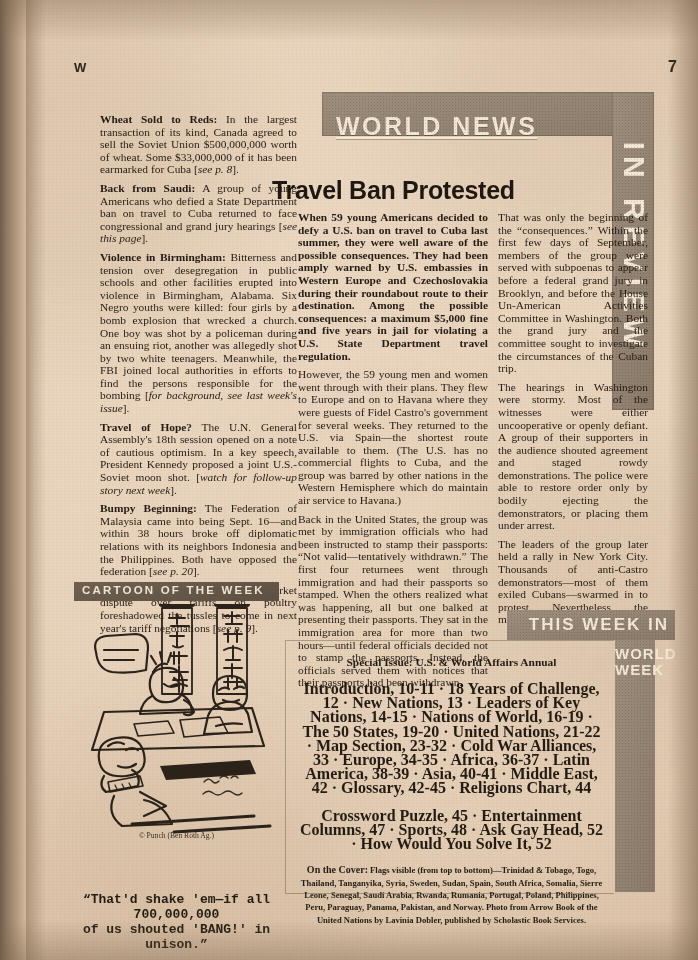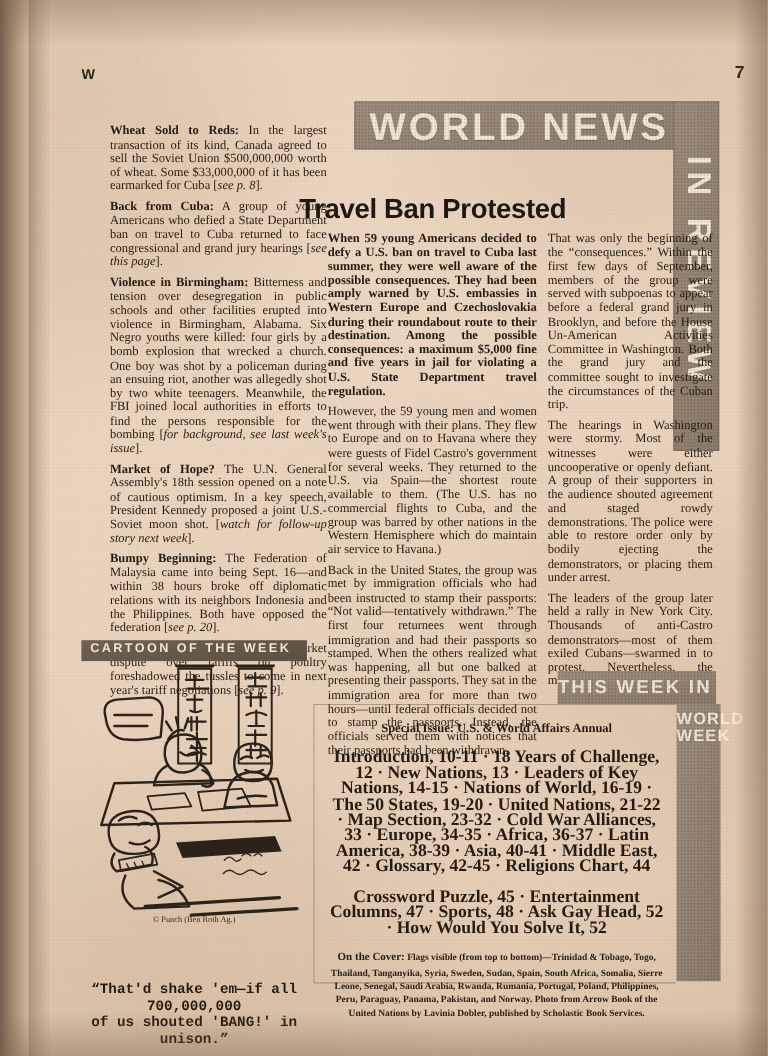--- a/index.html
+++ b/index.html
@@ -83,25 +83,26 @@
   #col3{left:472px;top:211px;width:150px;}
   #col2 .lead{font-weight:bold;}
 
   
   #banner{
     position:absolute;left:322px;top:92px;width:296px;height:44px;
     background:linear-gradient(170deg,#9d8d7c,#8e7e6d);
     box-shadow:inset 0 0 0 1px rgba(70,58,45,.25);
   }
   #banner-text{
-    position:absolute;left:14px;top:4px;
-    font-family:"Liberation Sans",sans-serif;font-weight:bold;
-    font-size:35px;letter-spacing:2.5px;color:#f2e6d4;
+    position:absolute;left:14px;top:20px;
+    font-family:"Liberation Sans",sans-serif;font-weight:bold;
+    font-size:25px;letter-spacing:2.5px;color:#f2e6d4;
     text-shadow:0 1px 0 rgba(60,48,36,.35);
     white-space:nowrap;
+    text-decoration:underline;
   }
   #sidebar-rev{
     position:absolute;left:612px;top:92px;width:42px;height:318px;
     background:linear-gradient(100deg,#9d8d7c,#8a7a69);
     box-shadow:inset 0 0 0 1px rgba(70,58,45,.25);
   }
   #sidebar-rev-text{
     position:absolute;left:-128px;top:138px;width:300px;
     transform:rotate(90deg);
     font-family:"Liberation Sans",sans-serif;font-weight:bold;
@@ -135,21 +136,21 @@
   }
   #cartoon-caption{
     position:absolute;left:-4px;top:262px;width:213px;text-align:center;
     font-family:Liberation Mono, monospace;font-weight:bold;
     font-size:13px;line-height:15px;color:#241c12;margin-top:48px;
   }
 
   
   #twbox{position:absolute;left:285px;top:610px;width:370px;height:312px;}
   #tw-band{
-    position:absolute;left:222px;top:0;width:144px;height:30px;
+    position:absolute;left:222px;top:0;width:168px;height:30px;
     background:linear-gradient(170deg,#9d8d7c,#8a7a69);
   }
   #tw-band span{
     display:block;padding:5px 6px 0 0;text-align:right;
     font-family:"Liberation Sans",sans-serif;font-weight:bold;
     font-size:17px;letter-spacing:2px;color:#f2e6d4;white-space:nowrap;
   }
   #tw-side{
     position:absolute;left:330px;top:30px;width:40px;height:252px;
     background:linear-gradient(100deg,#9d8d7c,#8a7a69);
@@ -202,23 +203,23 @@
 
   <div id="banner" class="screened">
     <div id="banner-text">WORLD NEWS</div>
   </div>
   <div id="sidebar-rev" class="screened">
     <div id="sidebar-rev-text">IN REVIEW</div>
   </div>
 
   <div class="col" id="col1">
     <p><b>Wheat Sold to Reds:</b><span> In the largest transaction of its kind, Canada agreed to sell the Soviet Union $500,000,000 worth of wheat. Some $33,000,000 of it has been earmarked for Cuba [</span><i>see p. 8</i><span>].</span></p>
-    <p><b>Back from Cuba:</b><span> A group of young Americans who defied a State Department ban on travel to Cuba returned to face congressional and grand jury hearings [</span><i>see this page</i><span>].</span></p>
+    <p><b>Back from Saudi:</b><span> A group of young Americans who defied a State Department ban on travel to Cuba returned to face congressional and grand jury hearings [</span><i>see this page</i><span>].</span></p>
     <p><b>Violence in Birmingham:</b><span> Bitterness and tension over desegregation in public schools and other facilities erupted into violence in Birmingham, Alabama. Six Negro youths were killed: four girls by a bomb explosion that wrecked a church. One boy was shot by a policeman during an ensuing riot, another was allegedly shot by two white teenagers. Meanwhile, the FBI joined local authorities in efforts to find the persons responsible for the bombing [</span><i>for background, see last week's issue</i><span>].</span></p>
-    <p><b>Market of Hope?</b><span> The U.N. General Assembly's 18th session opened on a note of cautious optimism. In a key speech, President Kennedy proposed a joint U.S.-Soviet moon shot. [</span><i>watch for follow-up story next week</i><span>].</span></p>
+    <p><b>Travel of Hope?</b><span> The U.N. General Assembly's 18th session opened on a note of cautious optimism. In a key speech, President Kennedy proposed a joint U.S.-Soviet moon shot. [</span><i>watch for follow-up story next week</i><span>].</span></p>
     <p><b>Bumpy Beginning:</b><span> The Federation of Malaysia came into being Sept. 16—and within 38 hours broke off diplomatic relations with its neighbors Indonesia and the Philippines. Both have opposed the federation [</span><i>see p. 20</i><span>].</span></p>
     <p><b>“Chicken War”:</b><span> A U.S.-Common Market dispute over tariffs on poultry foreshadowed the tussles to come in next year's tariff negotiations [</span><i>see p. 9</i><span>].</span></p>
   </div>
 
   <div id="headline">Travel Ban Protested</div>
 
   <div class="col" id="col2">
     <p class="lead">When 59 young Americans decided to defy a U.S. ban on travel to Cuba last summer, they were well aware of the possible consequences. They had been amply warned by U.S. embassies in Western Europe and Czechoslovakia during their roundabout route to their destination. Among the possible consequences: a maximum $5,000 fine and five years in jail for violating a U.S. State Department travel regulation.</p>
     <p>However, the 59 young men and women went through with their plans. They flew to Europe and on to Havana where they were guests of Fidel Castro's government for several weeks. They returned to the U.S. via Spain—the shortest route available to them. (The U.S. has no commercial flights to Cuba, and the group was barred by other nations in the Western Hemisphere which do maintain air service to Havana.)</p>
     <p>Back in the United States, the group was met by immigration officials who had been instructed to stamp their passports: “Not valid—tentatively withdrawn.” The first four returnees went through immigration and had their passports so stamped. When the others realized what was happening, all but one balked at presenting their passports. They sat in the immigration area for more than two hours—until federal officials decided not to stamp the passports. Instead, the officials served them with notices that their passports had been withdrawn.</p>

